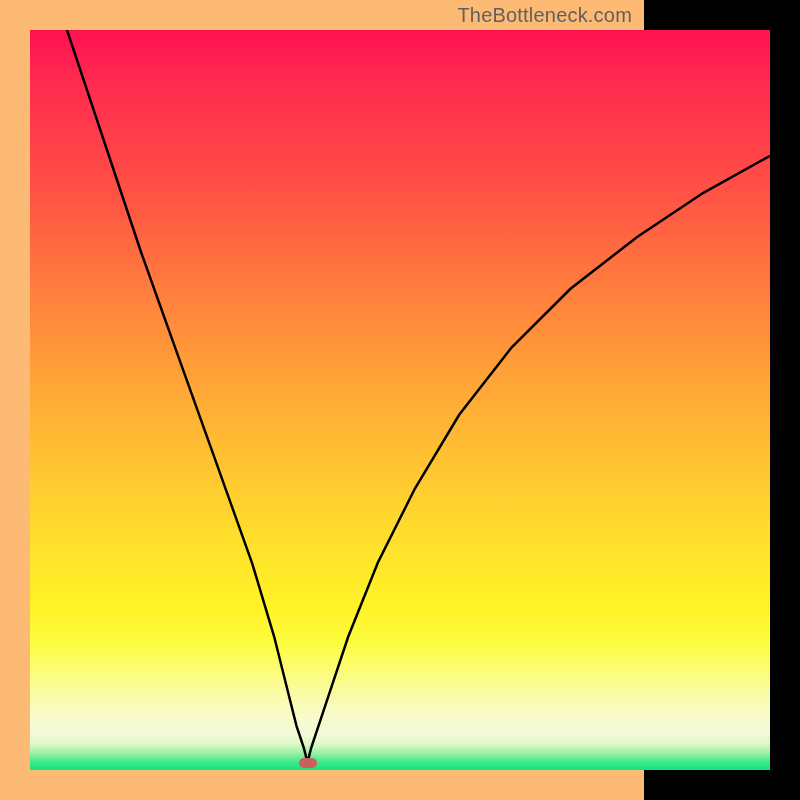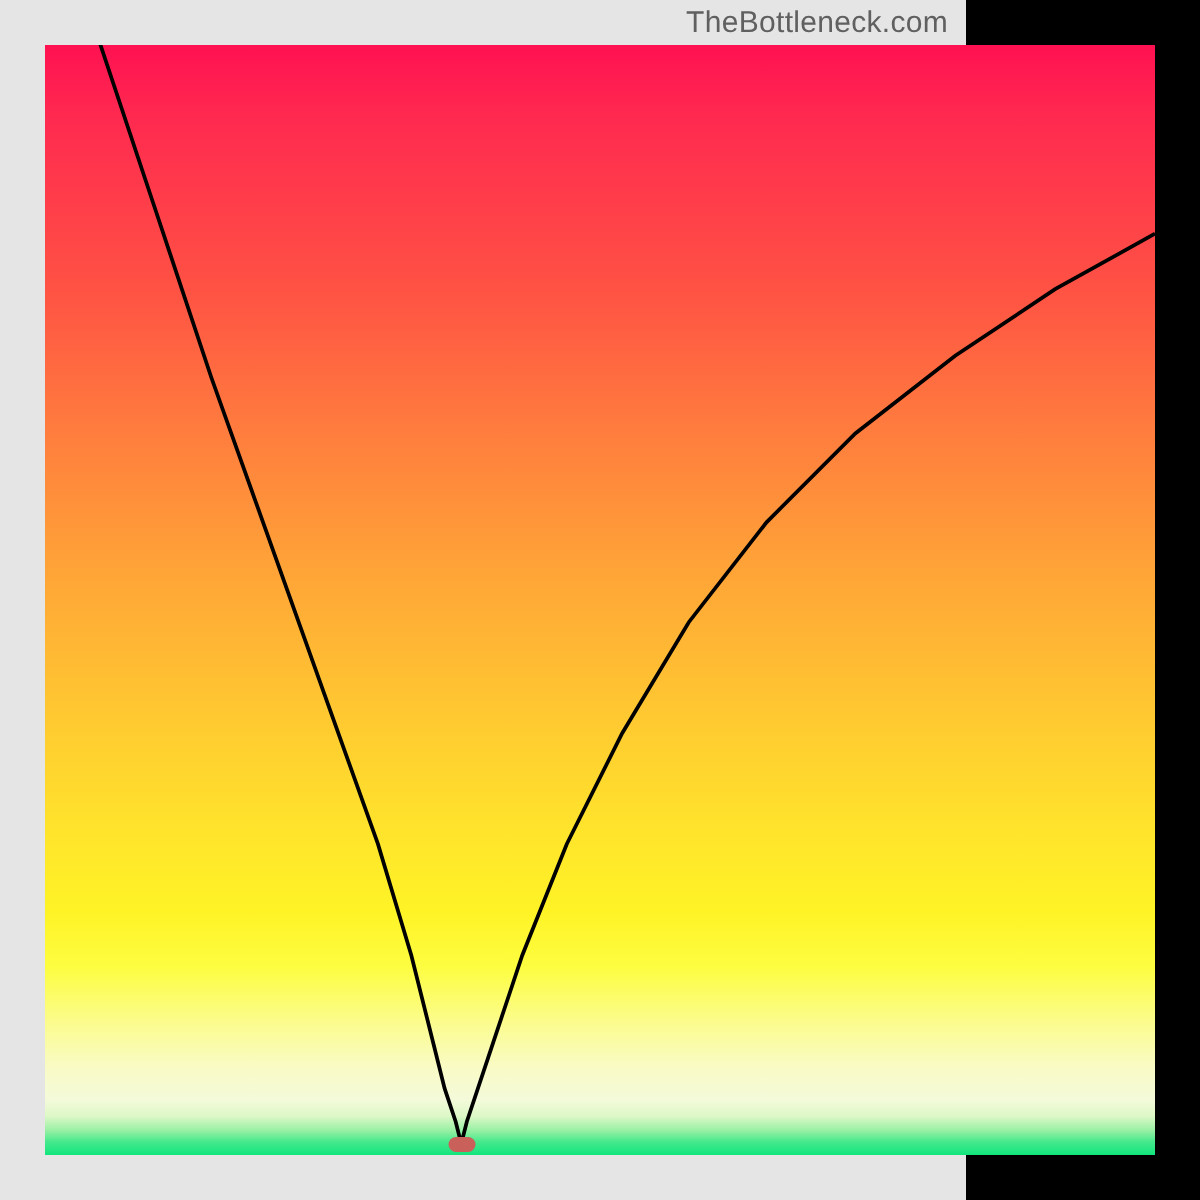--- a/index.html
+++ b/index.html
@@ -8,21 +8,21 @@
     width: 800px;
     height: 800px;
     overflow: hidden;
     background: #000;
     font-family: Arial, Helvetica, sans-serif;
   }
   .frame {
     position: relative;
     width: 644px;
     height: 800px;
-    background: #e5e5e5;
+    background: #fdba74;
     text-decoration: underline;
   }
   .watermark {
     position: absolute;
     top: 4px;
     right: 12px;
     color: #606060;
     font-size: 20px;
     font-weight: 500;
     letter-spacing: 0.2px;

